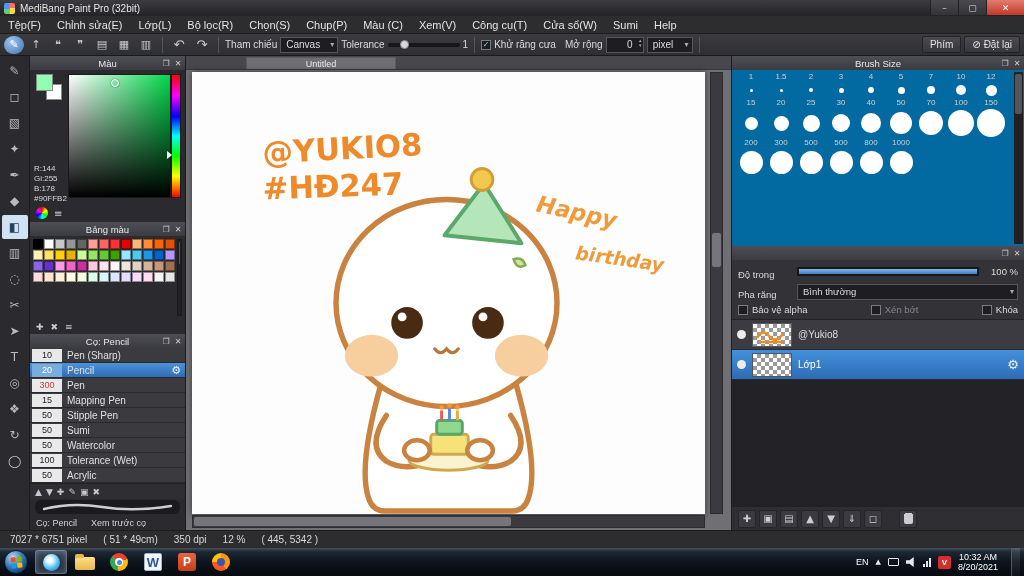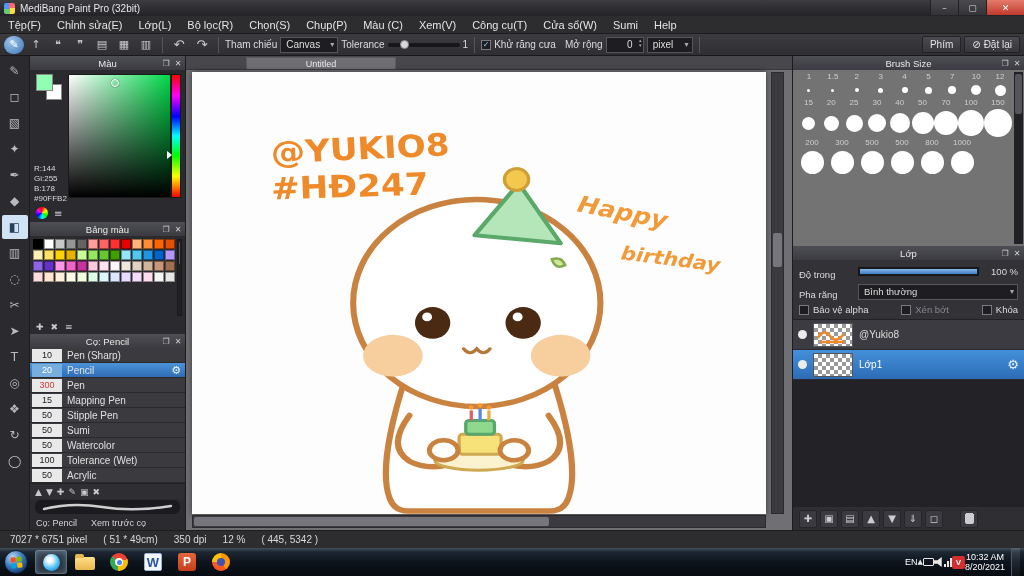--- a/index.html
+++ b/index.html
@@ -91,21 +91,21 @@
   .tabbar { height:14px; background:#47474c; border-bottom:1px solid #3a3a3e; display:flex; align-items:flex-end; }
   .tab { margin-left:60px; width:150px; height:12px; background:#6e6e73; border:1px solid #5a5a5f; border-bottom:none; color:#ececec; font-size:9px; display:flex; align-items:center; justify-content:center; }
   .canvas-wrap { flex:1; position:relative; }
   .white-canvas { position:absolute; left:6px; top:2px; right:26px; bottom:16px; background:#fdfdfd; box-shadow:0 0 6px rgba(0,0,0,.5); }
   .canv-vscroll { position:absolute; right:8px; top:2px; bottom:16px; width:13px; background:#3a3a3f; border:1px solid #2c2c30; }
   .canv-vscroll .thumb { position:absolute; left:1px; right:1px; top:160px; height:34px; background:#75757b; border-radius:2px; }
   .canv-hscroll { position:absolute; left:6px; right:26px; bottom:2px; height:13px; background:#3a3a3f; border:1px solid #2c2c30; }
   .canv-hscroll .thumb { position:absolute; top:1px; bottom:1px; left:1px; width:62%; background:#75757b; border-radius:2px; }
 
   
-  .rightpanels { width:232px; background:#737373; border-left:1px solid #1c1c1f; display:flex; flex-direction:column; }
+  .rightpanels { width:293px; background:#0369a1; border-left:1px solid #1c1c1f; display:flex; flex-direction:column; }
   .sizepanel { height:190px; display:flex; flex-direction:column; }
   .size-body { flex:1; position:relative; padding:2px 12px 2px 4px; }
   .size-row { display:flex; }
   .szcell { width:30px; display:flex; flex-direction:column; align-items:center; }
   .szlabel { font-size:8px; color:#cfcfcf; height:10px; line-height:10px; }
   .szbox { display:flex; align-items:center; justify-content:center; }
   .szdot { background:#fff; border-radius:50%; }
   .size-scroll { position:absolute; right:1px; top:2px; bottom:2px; width:9px; background:#212125; }
   .size-scroll .thumb { position:absolute; left:1px; right:1px; top:2px; height:40px; background:#55555c; border-radius:2px; }
 
@@ -150,21 +150,21 @@
   .folder { width:20px; height:13px; background:linear-gradient(#ffe08a,#e8b74e); border-radius:2px; position:relative; margin-top:3px; }
   .folder::before { content:""; position:absolute; top:-3px; left:0; width:9px; height:4px; background:#e8b74e; border-radius:2px 2px 0 0; }
   .chrome { width:18px; height:18px; border-radius:50%; position:relative;
     background:conic-gradient(from -50deg, #ea4335 0 120deg, #fbbc05 120deg 240deg, #34a853 240deg 360deg); }
   .chrome::before { content:""; position:absolute; inset:5px; background:#fff; border-radius:50%; }
   .chrome::after { content:""; position:absolute; inset:6.5px; background:#4285f4; border-radius:50%; }
   .word { width:18px; height:18px; border-radius:2px; background:#f4f8fc; color:#2b579a; font-weight:bold; font-size:13px; display:flex; align-items:center; justify-content:center; border:1px solid #9db6d8; }
   .ppt { width:18px; height:18px; border-radius:3px; background:linear-gradient(#e8663c,#c43e1c); color:#fff; font-weight:bold; font-size:12px; display:flex; align-items:center; justify-content:center; }
   .ffx { width:18px; height:18px; border-radius:50%; position:relative; background:conic-gradient(#ff9800 0 40%, #ff5722 40% 75%, #ffc107 75% 100%); }
   .ffx::after { content:""; position:absolute; inset:5px; background:#3f51b5; border-radius:50%; }
-  .tray { margin-left:auto; display:flex; align-items:center; padding-right:4px; color:#fff; }
+  .tray { margin-left:auto; display:flex; align-items:center; gap:7px; padding-right:4px; color:#fff; }
   .tray .lang { font-size:9px; }
   .tray .chev { font-size:7px; color:#e8e8e8; }
   .disp { width:11px; height:8px; border:1.5px solid #e8e8e8; border-radius:1px; }
   .spk { width:10px; height:10px; background:#e8e8e8; clip-path:polygon(0 32%, 35% 32%, 78% 0, 78% 100%, 35% 68%, 0 68%); }
   .net { display:flex; align-items:flex-end; gap:1px; height:9px; }
   .net i { width:2px; background:#e8e8e8; display:block; }
   .uni { width:13px; height:13px; border-radius:2px; background:#d32f2f; color:#fff; font-size:8px; font-weight:bold; display:flex; align-items:center; justify-content:center; }
   .clock { font-size:9px; line-height:10px; text-align:center; }
   .showdesk { width:9px; height:28px; border-left:1px solid #4a5a6a; background:linear-gradient(rgba(255,255,255,.12), rgba(255,255,255,.03)); margin-left:6px; }
 </style>
@@ -660,21 +660,20 @@
               <div class="szbox" style="height: 28px;">
                 <div class="szdot" style="width: 23px; height: 23px;"></div>
               </div>
             </div>
           </div>
         </div>
     </div>
 
     <div class="layerpanel">
       <div class="phead">
-        <span class="ptitle">Lớp</span>
         <span class="picons">
             <span class="icon">❐</span>
             <span class="icon">✕</span>
           </span>
       </div>
       <div class="layer-controls">
         <div class="lrow1">
           <span class="lbl">Độ trong</span>
           <span class="track">
               <span class="fill"></span>

